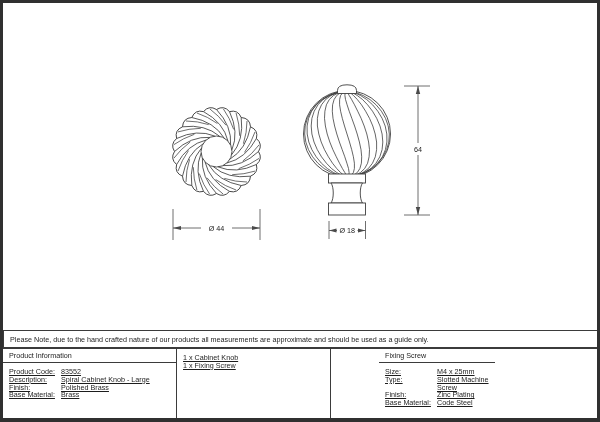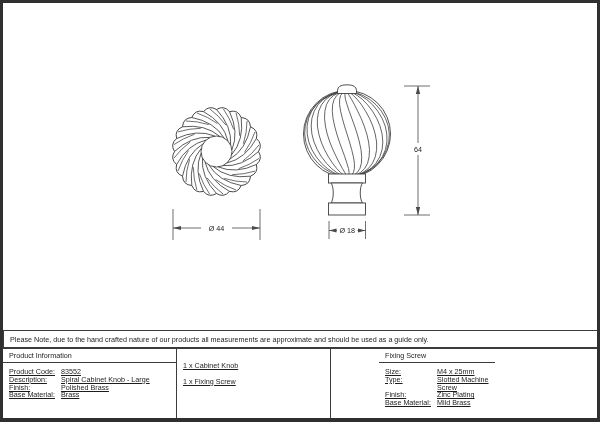--- a/index.html
+++ b/index.html
@@ -40,21 +40,21 @@
   .col3{width:165px;padding-left:48px;}
   .col4{width:102px;display:flex;align-items:center;justify-content:center;}
   .col-header{
     height:13px;border-bottom:1px solid #3b3b3b;
     display:flex;align-items:center;padding-left:6px;
   }
   .col-body{padding:5px 0 0 6px;text-decoration:underline;}
   .kv-row{display:flex;line-height:7.8px;}
   .kv-row .k{width:52px;flex:none;}
   .kv-row .v{flex:1;}
-  .pc-item{line-height:7.8px;margin-top:8px;}
+  .pc-item{line-height:7.8px;}
 
   
   .logo{position:relative;width:84px;height:40px;}
   .logo-row{position:absolute;left:0;top:2px;display:flex;align-items:flex-end;}
   .anvil-glyph{width:26px;height:20px;margin-right:1px;}
   .logo-nvil{
     font-family:"Liberation Serif", serif;
     font-size:20px;line-height:18px;font-weight:600;color:#111;
     letter-spacing:0px;
   }
@@ -195,20 +195,20 @@
         <div class="kv-row">
           <span class="k">Type:</span>
           <span class="v">Slotted Machine Screw</span>
         </div>
         <div class="kv-row">
           <span class="k">Finish:</span>
           <span class="v">Zinc Plating</span>
         </div>
         <div class="kv-row">
           <span class="k">Base Material:</span>
-          <span class="v">Mild Brass</span>
+          <span class="v">Code Steel</span>
         </div>
       </div>
     </div>
 
 
   </div>
 </div>
 
 </body></html>

